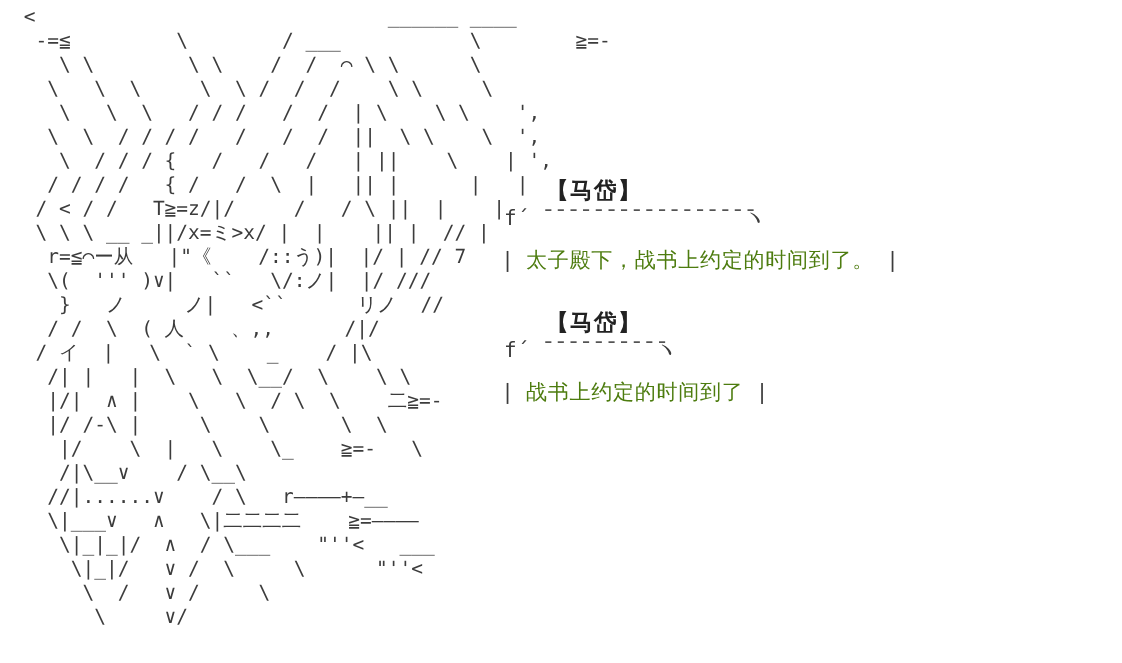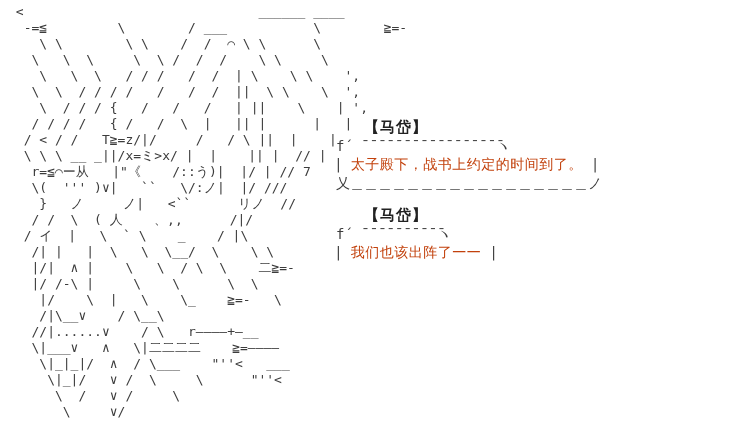--- a/index.html
+++ b/index.html
@@ -45,23 +45,23 @@
   }
   .bubble-mid {
     font-size: 14px;
     line-height: 21px;
     display: flex;
     align-items: center;
     white-space: pre;
   }
   .bubble-mid .bar { color: #3c3c3c; }
   .bubble-mid .dlg {
-    margin: 0 10px;
+    margin: 10px 10px;
     letter-spacing: 0.5px;
-    color: #c2410c;
+    color: #4d7c0f;
     text-align: center;
   }
 </style>
 </head>
 <body>
 
 <div class="scene">
 
   <pre class="art"> &lt;                              ______ ____
   -=≦         \        / ___           \        ≧=-
@@ -91,26 +91,25 @@
        \     ∨/</pre>
 
   <div class="dialogue" style="left: 336px; top: 118px;">
     <div class="speaker">【马岱】</div>
     <div class="bubble-top">f´ ̄ ̄ ̄ ̄ ̄ ̄ ̄ ̄ ̄ ̄ ̄ ̄ ̄ ̄ ̄ ̄ ̄ヽ</div>
     <div class="bubble-mid">
       <span class="bar">|</span>
       <span class="dlg">太子殿下，战书上约定的时间到了。</span>
       <span class="bar">|</span>
     </div>
-    <div class="bubble-bottom">乂＿＿＿＿＿＿＿＿＿＿＿＿＿＿＿＿＿ノ</div>
   </div>
 
   <div class="dialogue" style="left: 336px; top: 206px;">
     <div class="speaker">【马岱】</div>
     <div class="bubble-top">f´ ̄ ̄ ̄ ̄ ̄ ̄ ̄ ̄ ̄ ̄ヽ</div>
     <div class="bubble-mid">
       <span class="bar">|</span>
-      <span class="dlg">我们也该出阵了一一</span>
+      <span class="dlg">战书上约定的时间到了</span>
       <span class="bar">|</span>
     </div>
   </div>
 
 </div>
 
 </body></html>

